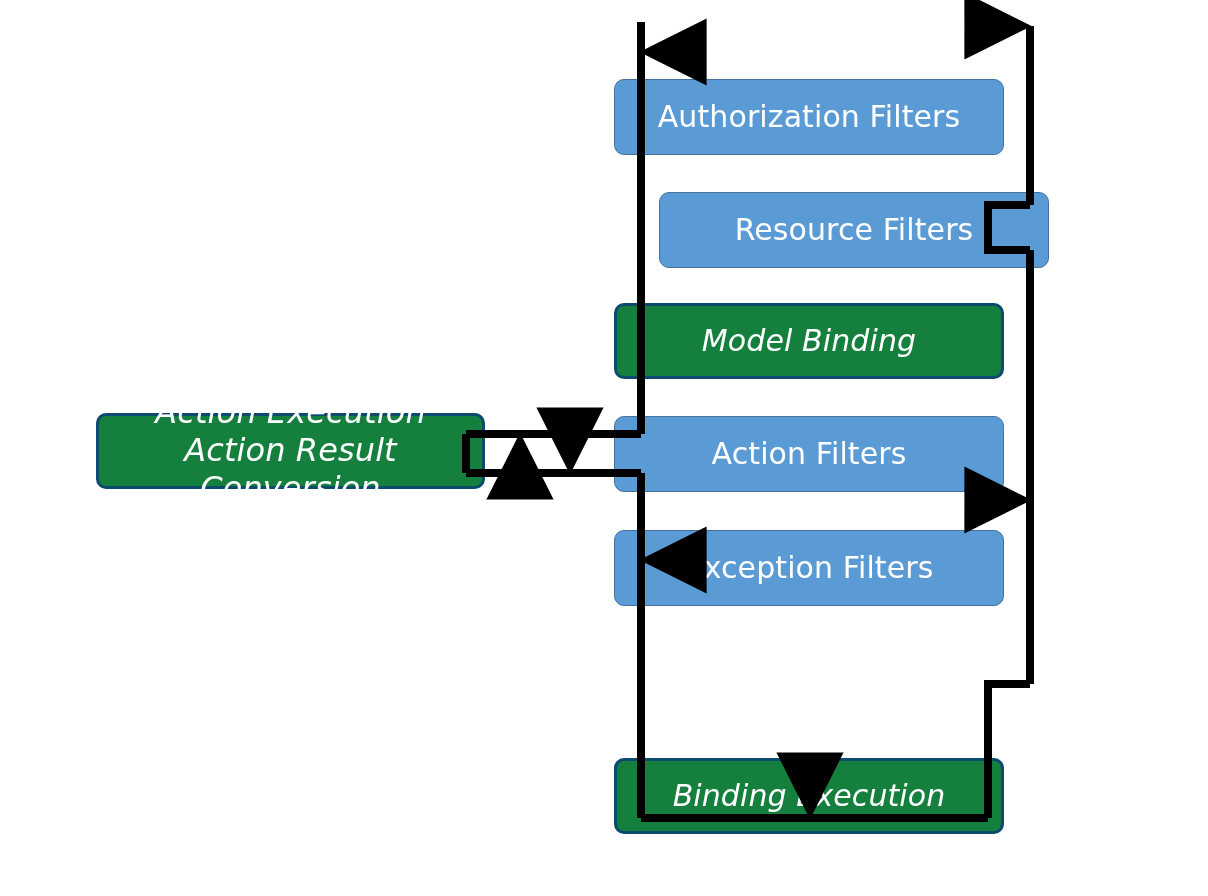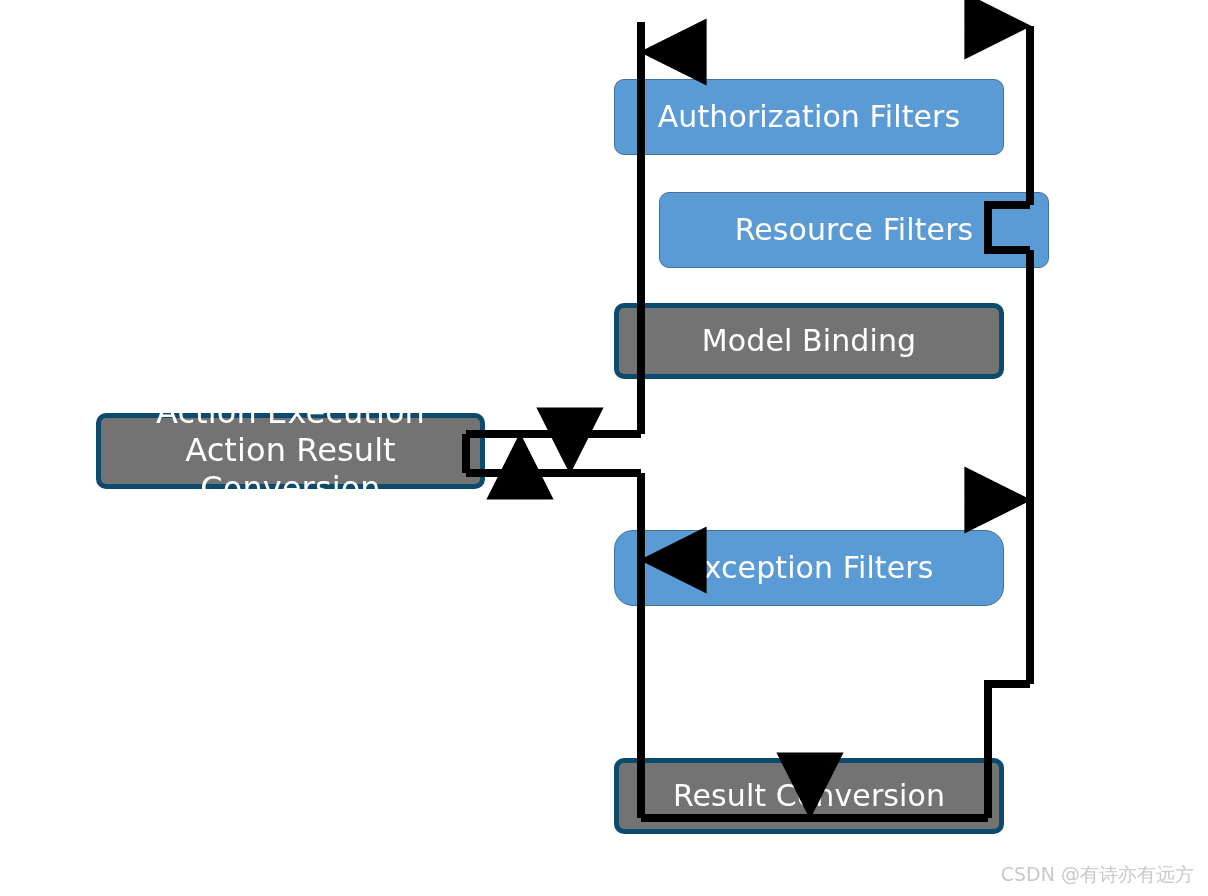--- a/index.html
+++ b/index.html
@@ -37,22 +37,23 @@
     letter-spacing: 0.1px;
     font-weight: 400;
     font-size: 30px;
     white-space: pre-line;
   }
   .flow-box.blue {
     background: #5b9bd5;
     border: 1px solid #41719c;
   }
   .flow-box.gray {
-    background: #737373;
-    border: 5px solid #0c4a6e;
+    background: #15803d;
+    border: 3px solid #0c4a6e;
+    font-style: italic;
   }
 
   
   #arrow-layer {
     position: absolute;
     left: 0;
     top: 0;
     width: 1208px;
     height: 896px;
     pointer-events: none;
@@ -74,25 +75,26 @@
 <body>
 
 <div id="diagram-canvas">
 
   <div class="flow-box blue" style="left:614px; top:79px; width:390px; height:76px;">Authorization Filters</div>
 
   <div class="flow-box blue" style="left:614px; top:192px; width:390px; height:76px;margin-left:45px;">Resource Filters</div>
 
   <div class="flow-box gray" style="left:614px; top:303px; width:390px; height:76px;">Model Binding</div>
 
+  <div class="flow-box blue" style="left:614px; top:416px; width:390px; height:76px;">Action Filters</div>
 
-  <div class="flow-box blue" style="left:614px; top:530px; width:390px; height:76px;border-radius:19px;">Exception Filters</div>
+  <div class="flow-box blue" style="left:614px; top:530px; width:390px; height:76px;">Exception Filters</div>
 
 
-  <div class="flow-box gray" style="left:614px; top:758px; width:390px; height:76px;">Result Conversion</div>
+  <div class="flow-box gray" style="left:614px; top:758px; width:390px; height:76px;">Binding Execution</div>
 
   <div class="flow-box gray" style="left:96px; top:413px; width:389px; height:76px; font-size:32px;">Action Execution
 Action Result Conversion</div>
 
   <svg id="arrow-layer" viewBox="0 0 1208 896">
     <defs>
       <marker id="ah-down" markerWidth="9" markerHeight="9" refX="4.5" refY="8.6" orient="auto" markerUnits="strokeWidth">
         <path d="M0.3,0.4 L4.5,8.8 L8.7,0.4 Z" fill="#000000"></path>
       </marker>
       <marker id="ah-up" markerWidth="9" markerHeight="9" refX="4.5" refY="8.6" orient="auto" markerUnits="strokeWidth">
@@ -131,14 +133,13 @@
 
       <path d="M1030,684 L1030,500" marker-end="url(#ah-up)"></path>
       <path d="M1030,684 L1030,250"></path>
 
       <path d="M1030,250 L988,250 L988,205 L1030,205"></path>
 
       <path d="M1030,205 L1030,26" marker-end="url(#ah-up)"></path>
     </g>
   </svg>
 
-  <div id="watermark">CSDN @有诗亦有远方</div>
 </div>
 
 </body></html>

